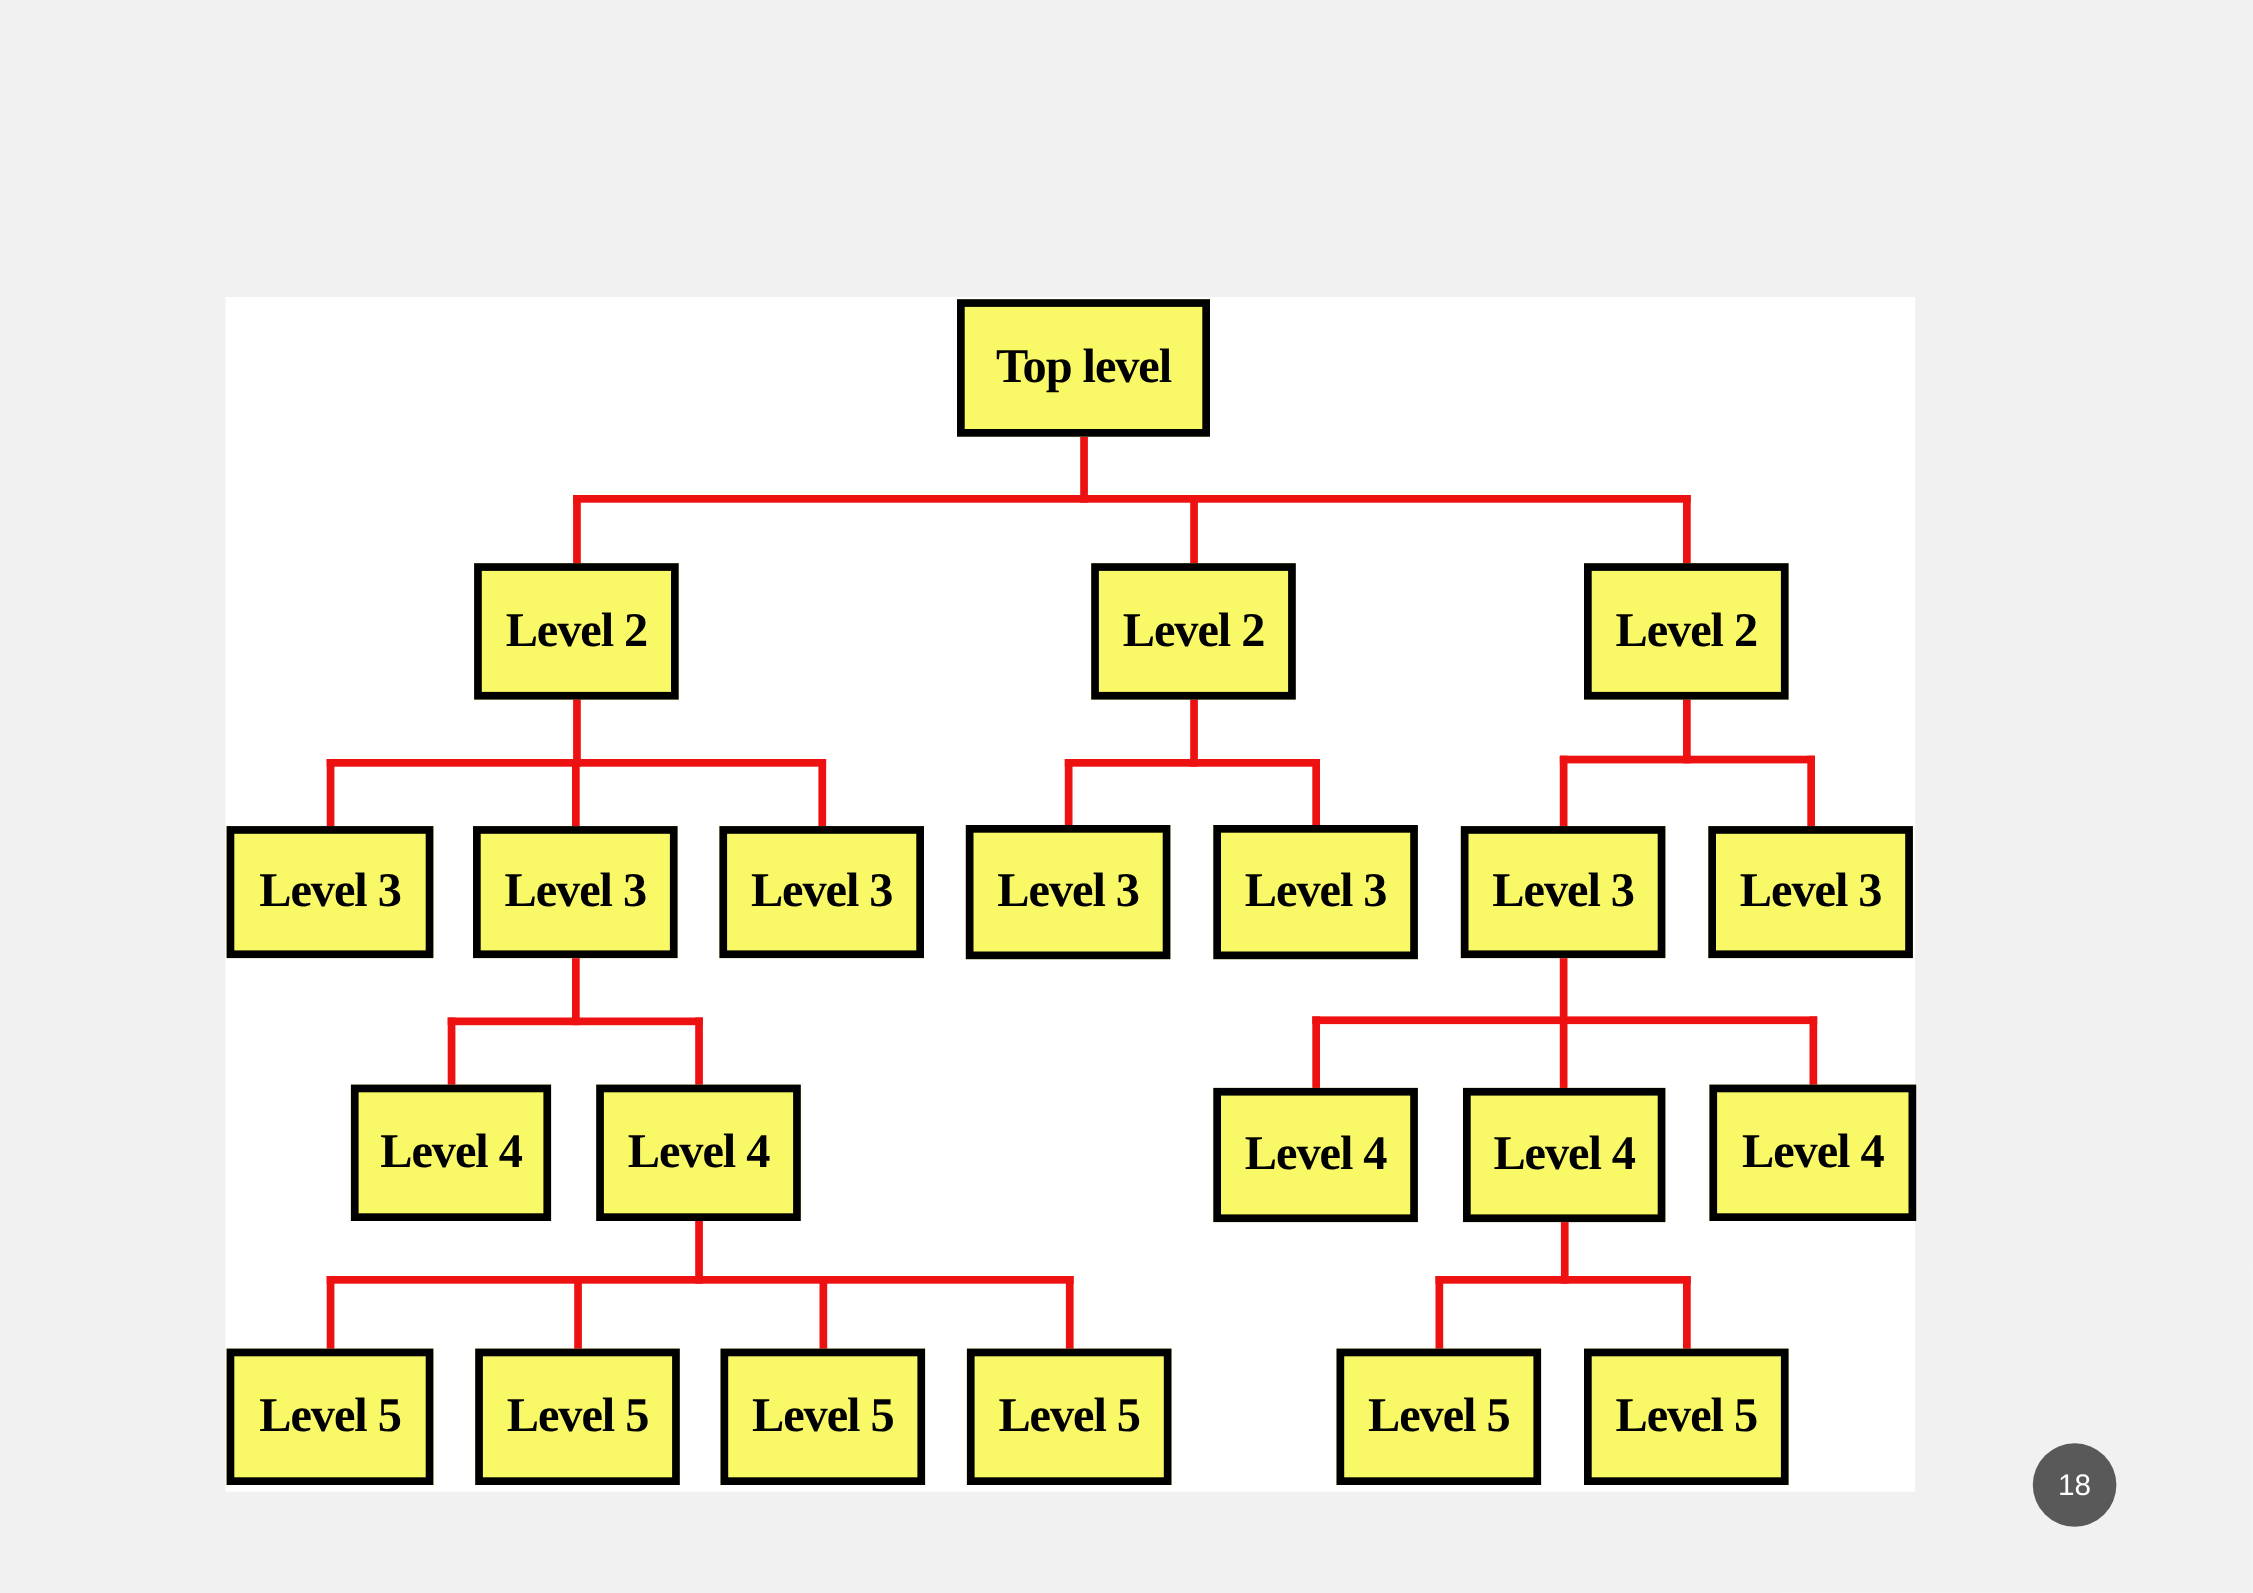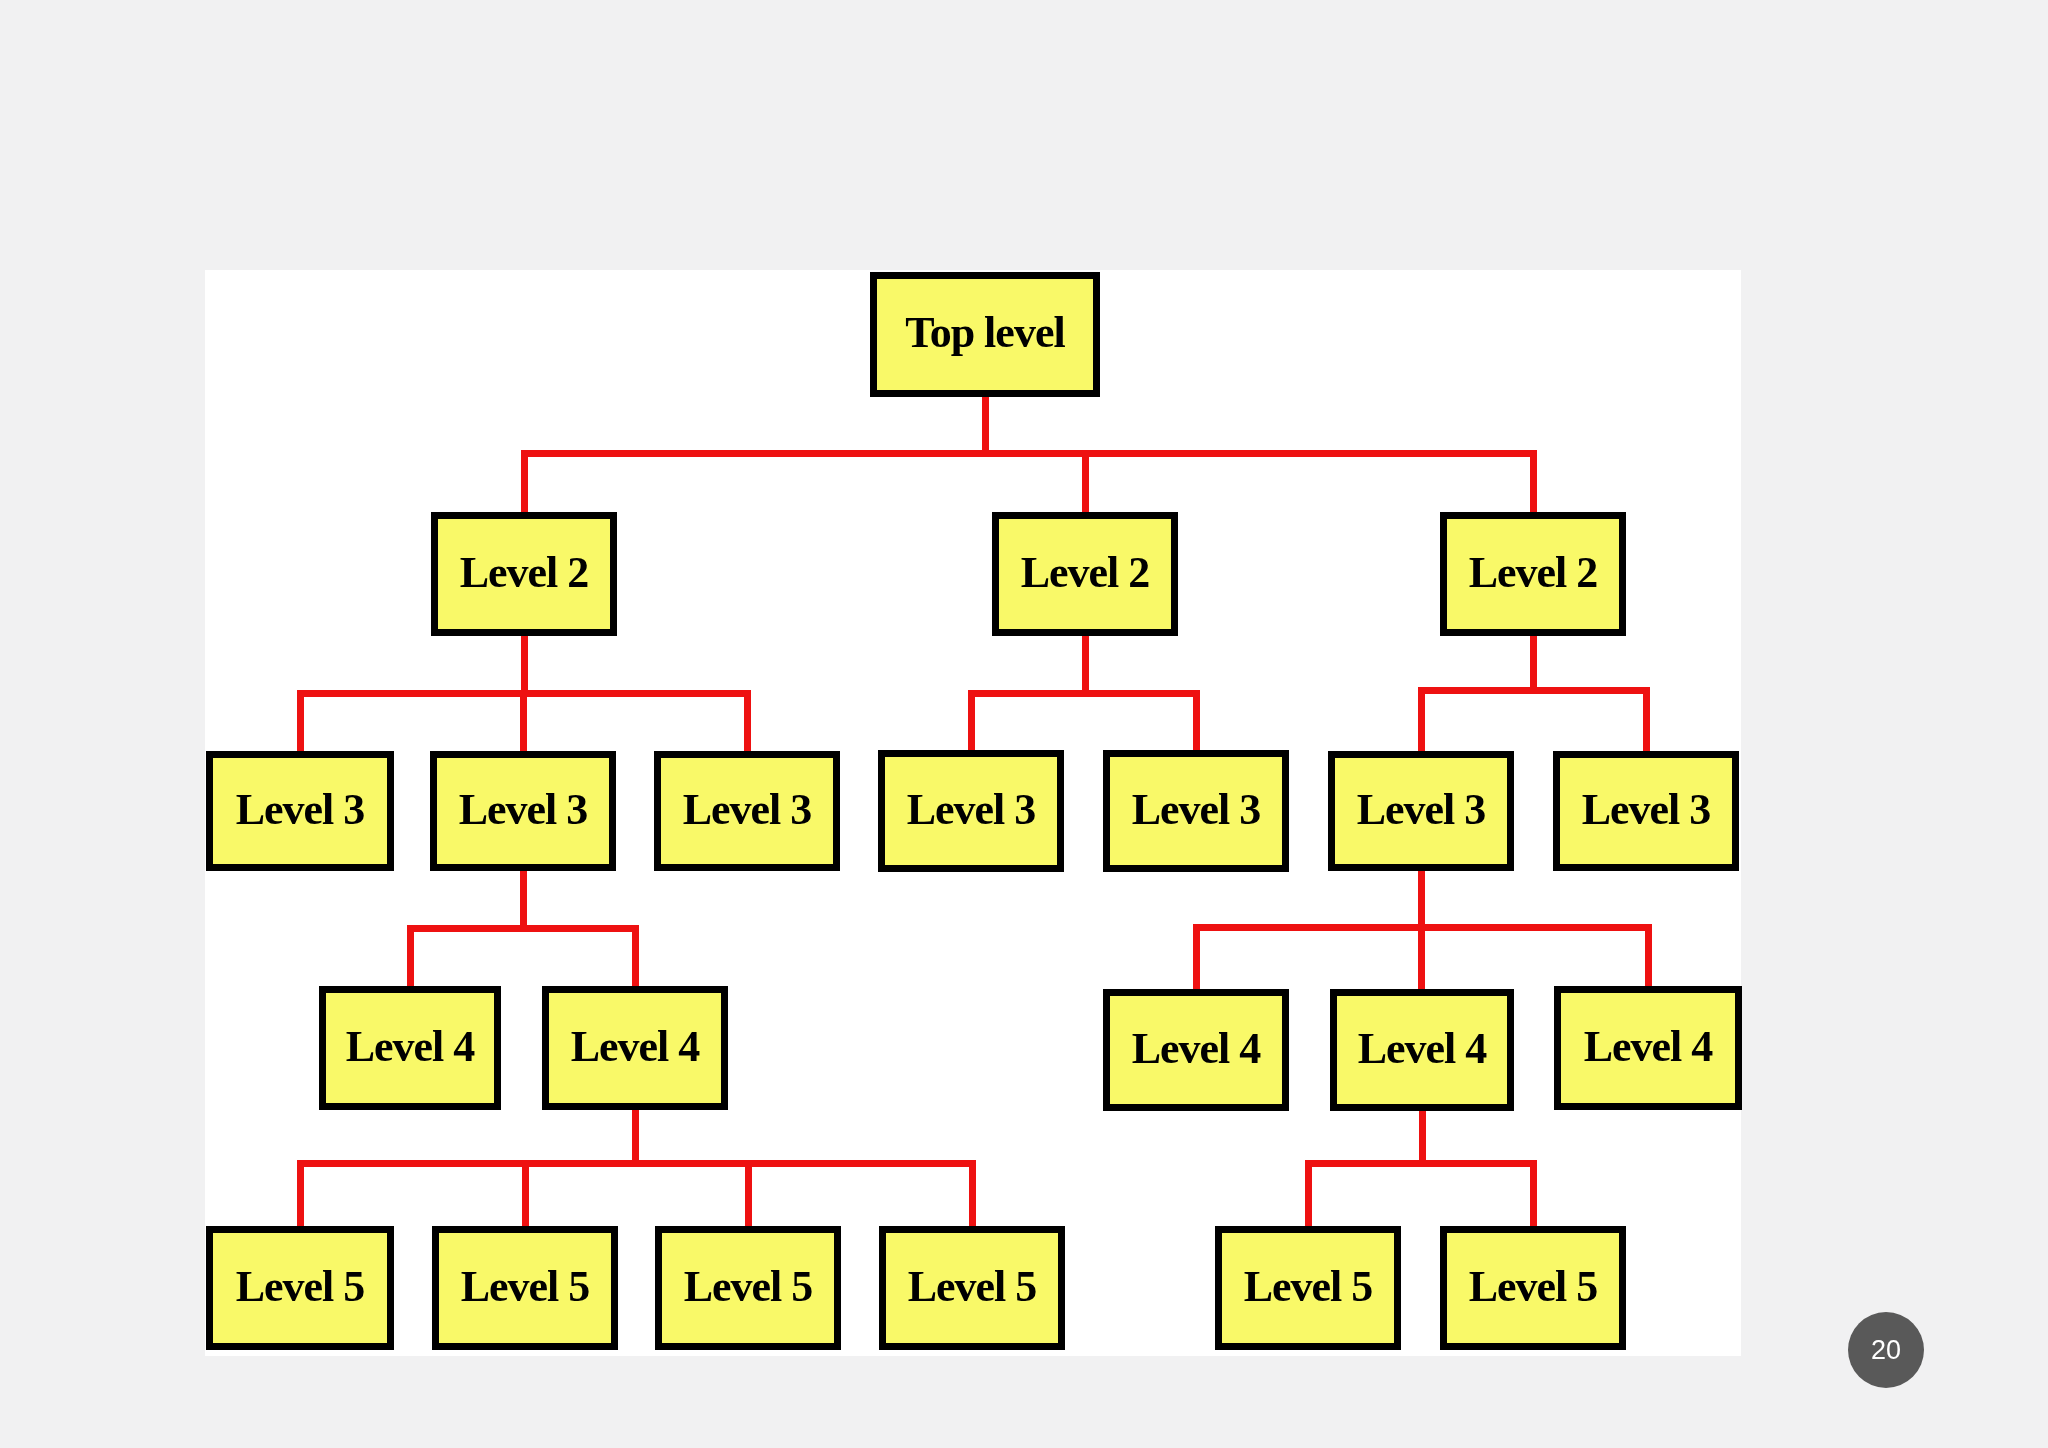--- a/index.html
+++ b/index.html
@@ -149,15 +149,15 @@
         </div>
         <div class="node" style="left: 1010px; top: 956px; width: 186px; height: 124px; background: rgb(249, 249, 104); border-color: rgb(0, 0, 0);">
           <span class="node-label" style="color: rgb(0, 0, 0);">Level 5</span>
         </div>
         <div class="node" style="left: 1235px; top: 956px; width: 186px; height: 124px; background: rgb(249, 249, 104); border-color: rgb(0, 0, 0);">
           <span class="node-label" style="color: rgb(0, 0, 0);">Level 5</span>
         </div>
       </div>
   </div>
   <div id="page-badge" style="left: 1848px; top: 1312px; width: 76px; height: 76px; background: rgb(89, 89, 89);">
-    <span>20</span>
+    <span>18</span>
   </div>
 </div>
 
 </body></html>

